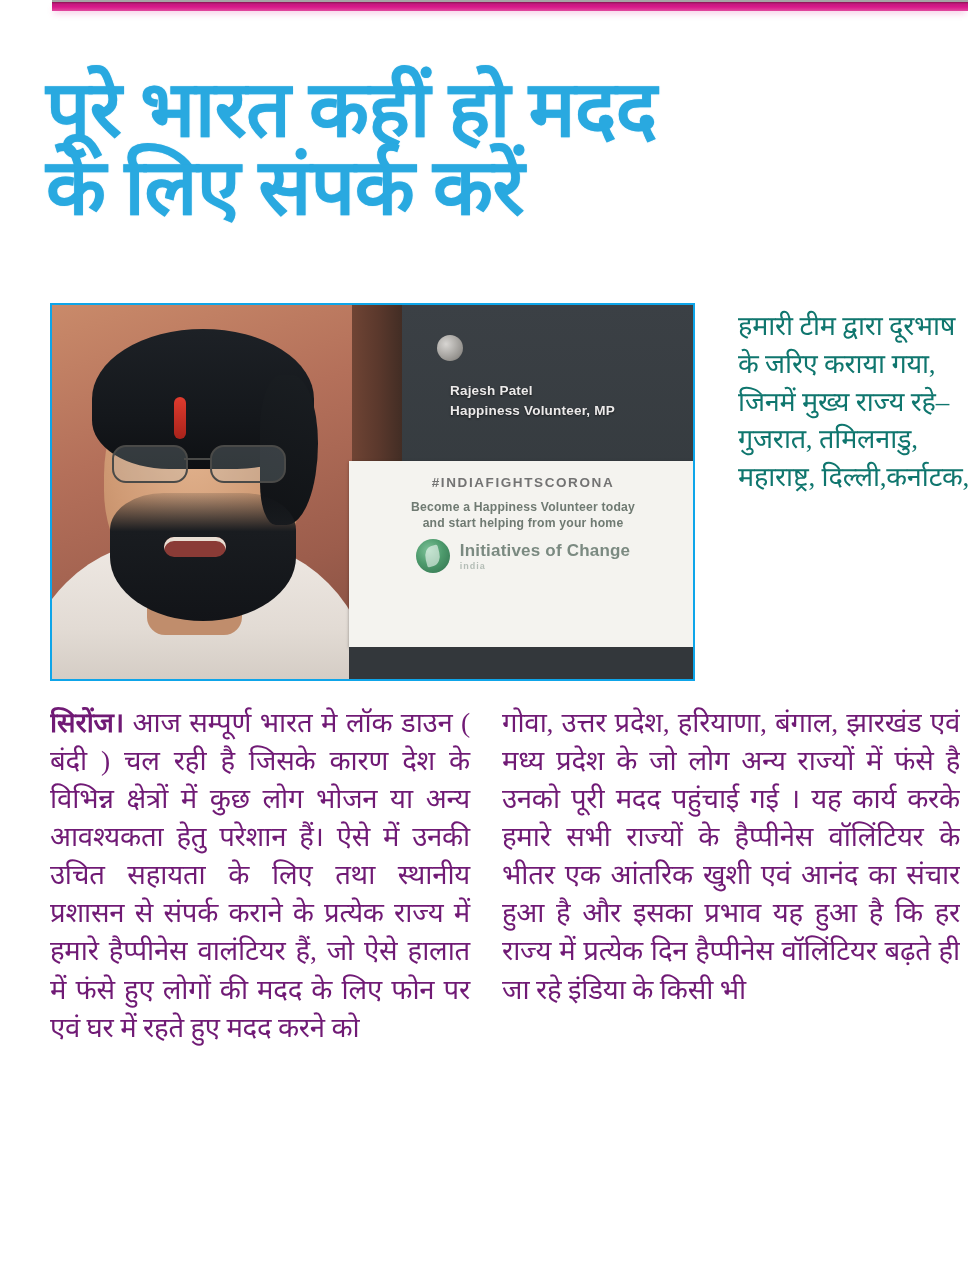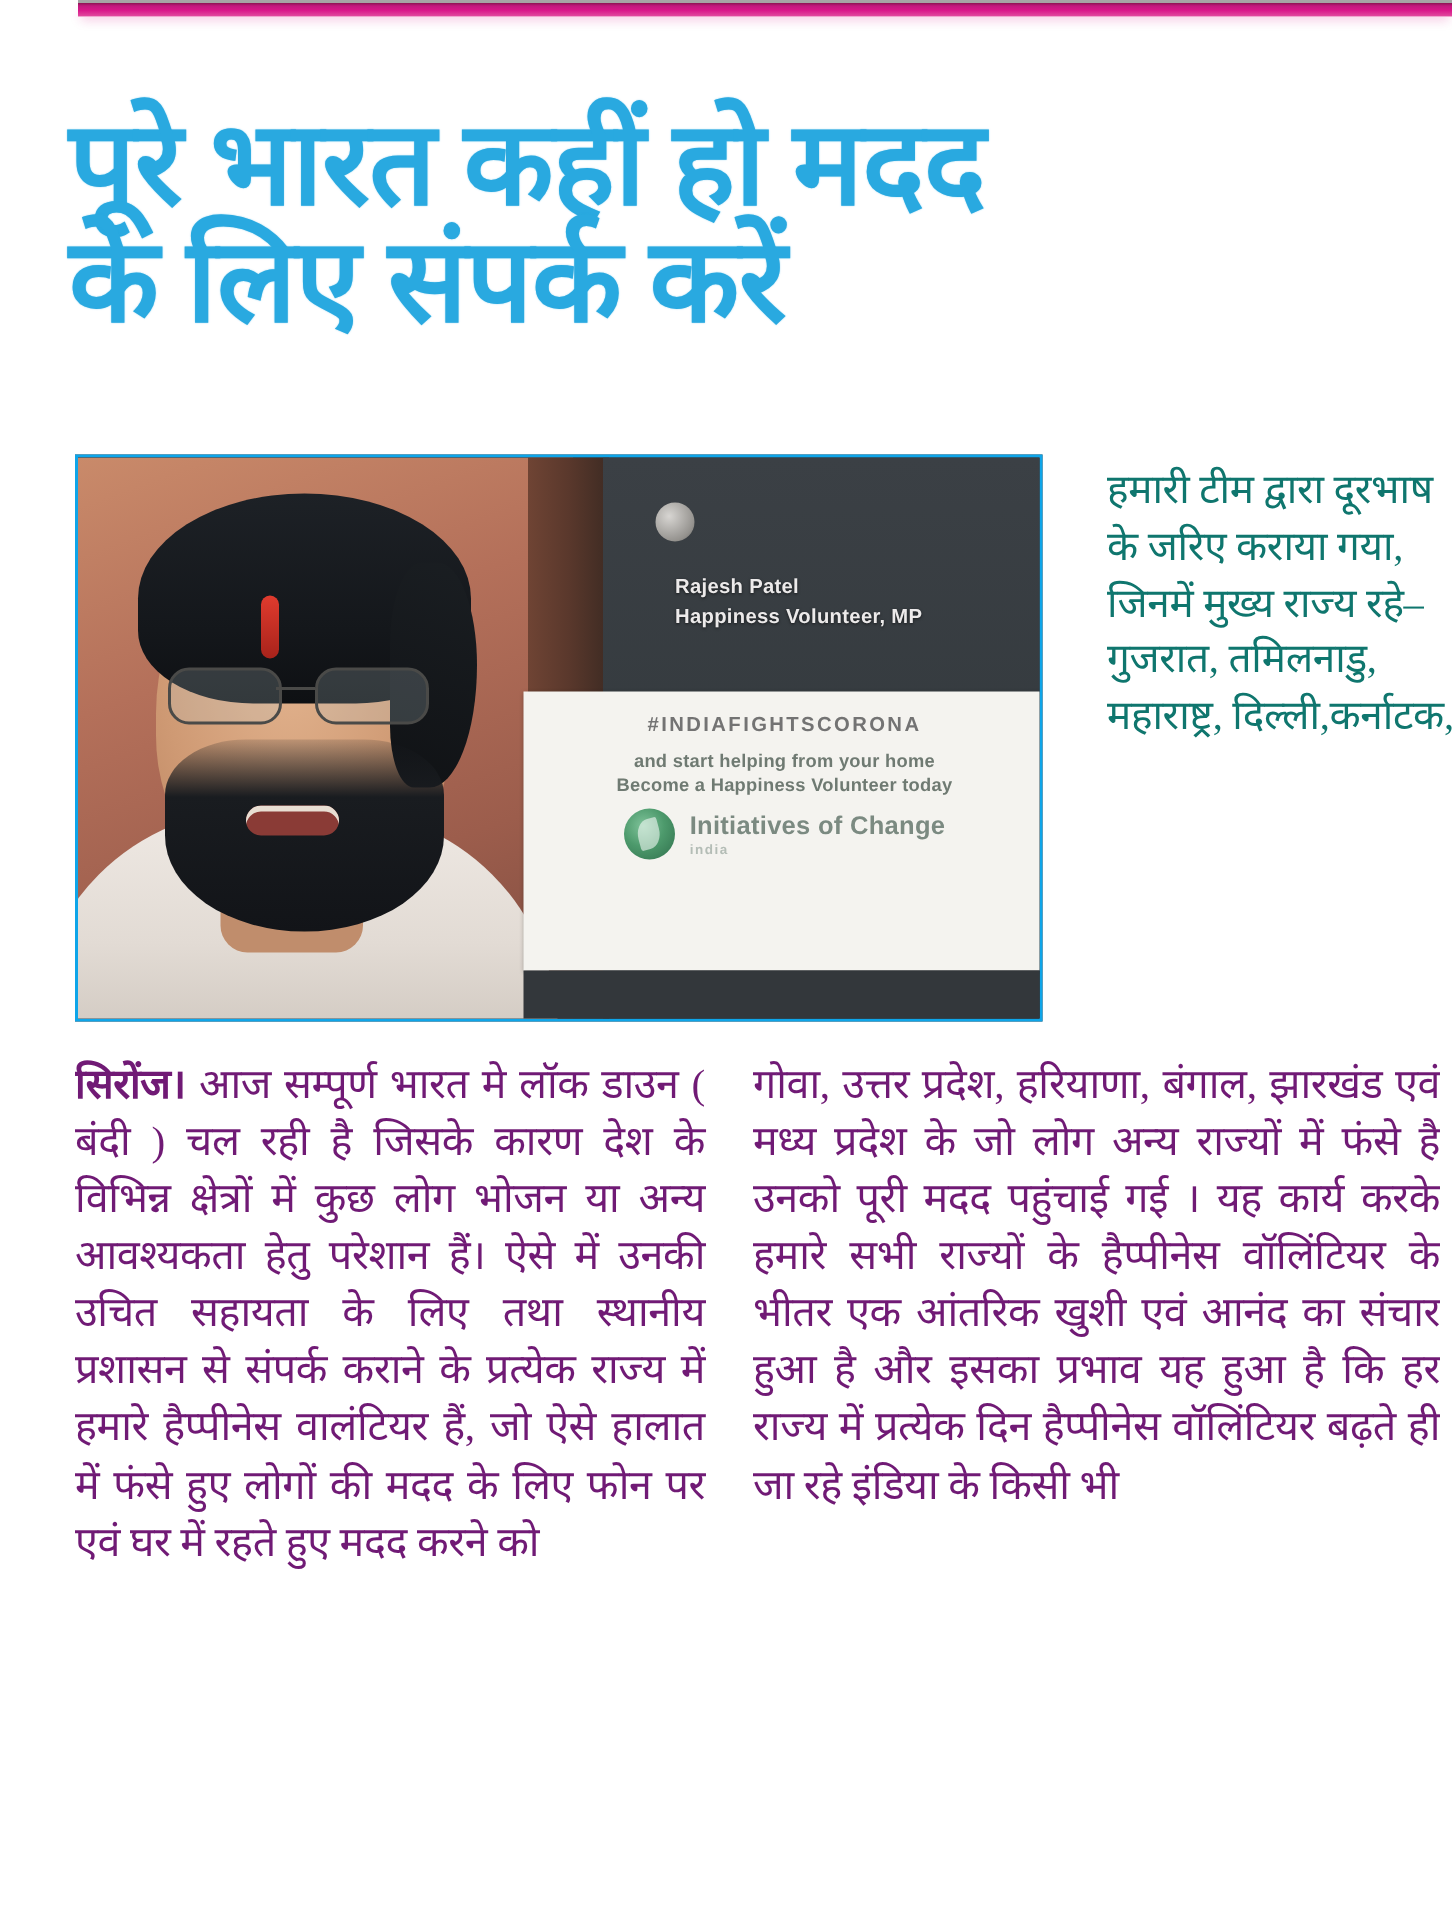--- a/index.html
+++ b/index.html
@@ -380,22 +380,22 @@
       </div>
 
       <div class="photo-caption">
         <div>Rajesh Patel</div>
         <div>Happiness Volunteer, MP</div>
       </div>
 
       <div class="poster">
         <div class="poster-hash">#INDIAFIGHTSCORONA</div>
         <div class="poster-sub">
+          <div>Become a Happiness Volunteer today</div>
           <div>and start helping from your home</div>
-          <div>Become a Happiness Volunteer today</div>
         </div>
         <div class="poster-brand">
           <div class="brand-mark"></div>
           <div class="brand-text">
             <div class="brand-name">Initiatives of Change</div>
             <div class="brand-sub">india</div>
           </div>
         </div>
       </div>
       <div class="poster-foot"></div>

